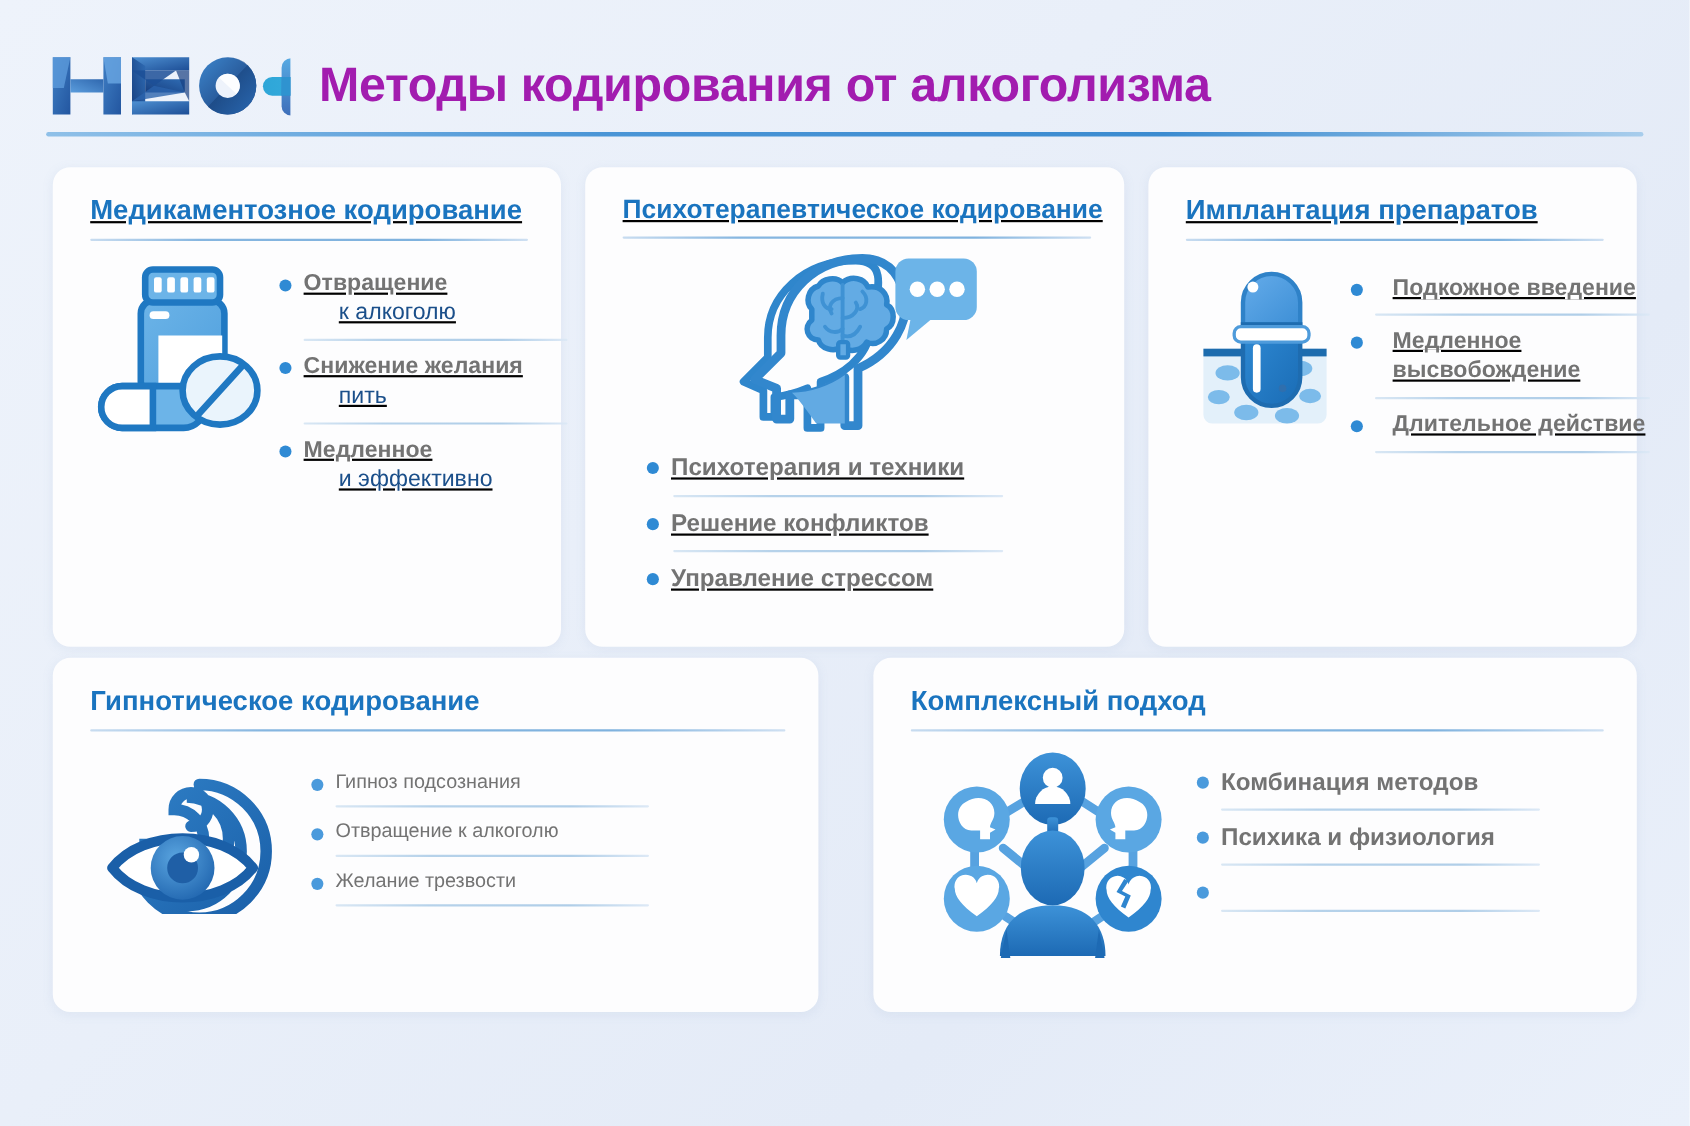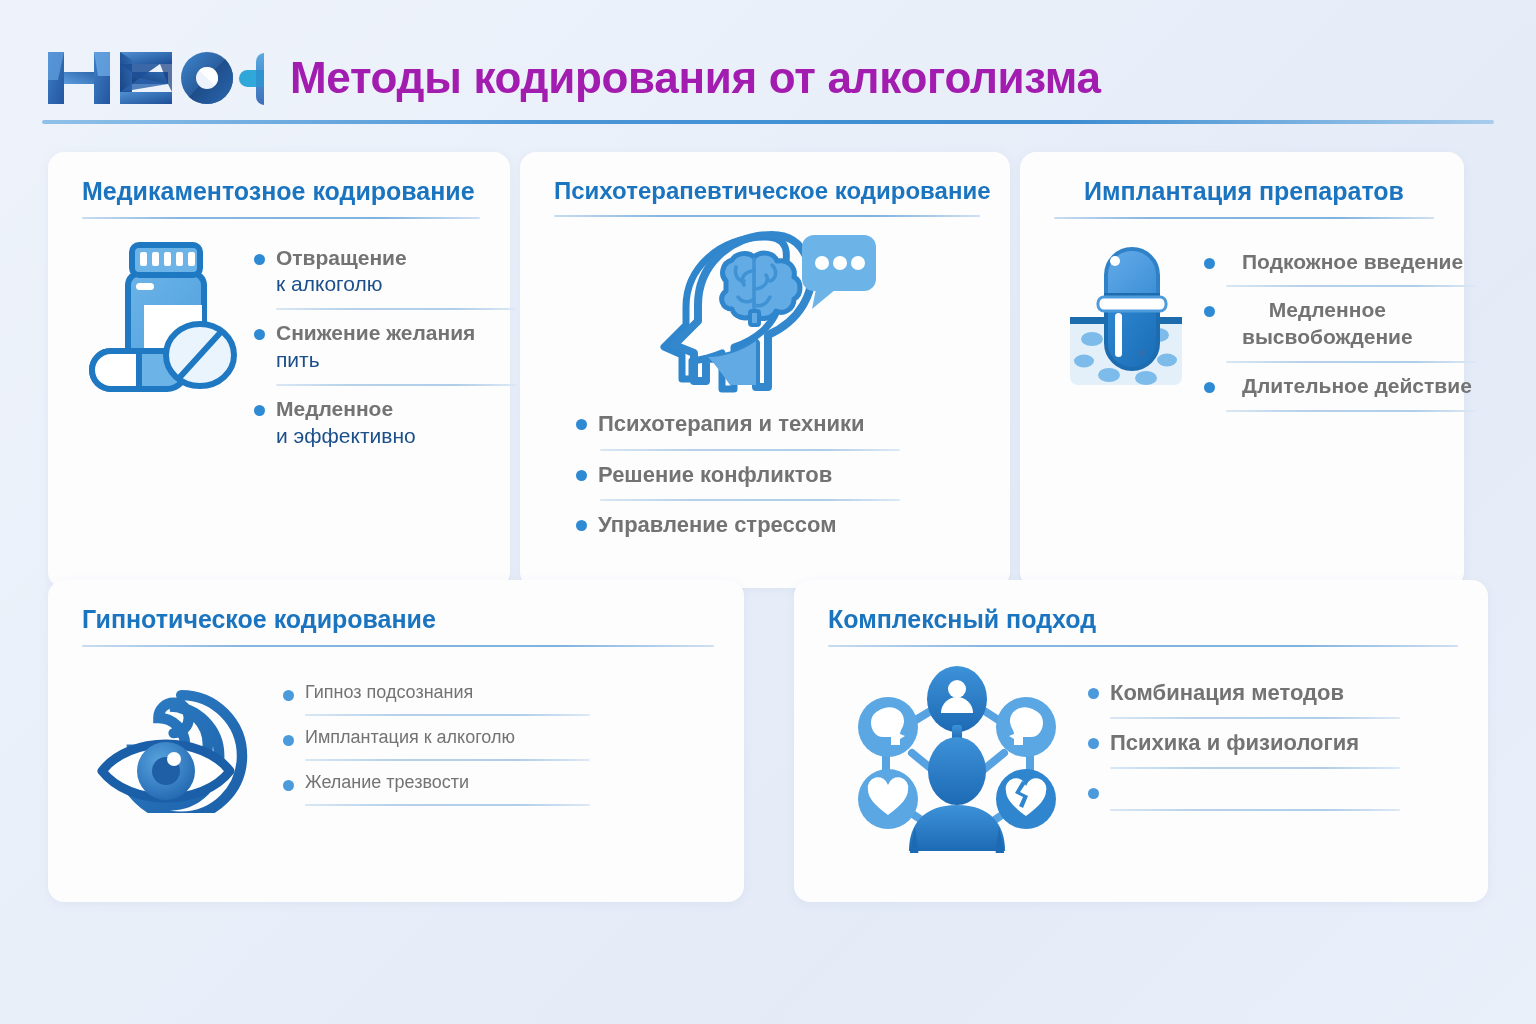--- a/index.html
+++ b/index.html
@@ -54,43 +54,44 @@
   }
 
   
   .grid-top {
     position: absolute;
     left: 48px;
     top: 152px;
     width: 1262px;
     height: 436px;
     display: flex;
-    gap: 10px;
+    gap: 22px;
+    text-decoration: underline;
   }
   .grid-bottom {
     position: absolute;
     left: 48px;
-    top: 580px;
+    top: 598px;
     width: 1440px;
     height: 322px;
     display: flex;
     gap: 22px;
   }
 
   .card {
     background: #fdfdfe;
     border-radius: 16px;
     box-shadow: 0 2px 10px rgba(120, 150, 190, 0.10);
     padding: 26px 30px 20px 34px;
     box-sizing: border-box;
     position: relative;
   }
   .card-1 { width: 462px; }
   .card-2 { width: 490px; }
-  .card-3 { width: 444px; text-align: center; }
+  .card-3 { width: 444px; }
   .card-4 { width: 710px; }
   .card-5 { width: 708px; margin-left: 28px; }
 
   .card-title {
     font-size: 25px;
     font-weight: bold;
     color: #1a74bf;
     line-height: 1.1;
     white-space: nowrap;
   }
@@ -133,20 +134,21 @@
     font-size: 21px;
     font-weight: bold;
     color: #737373;
     white-space: nowrap;
   }
   .bsub {
     font-size: 21px;
     font-weight: normal;
     color: #1b4f8a;
     white-space: nowrap;
+    margin-left: 32px;
   }
   .sep {
     height: 2px;
     background: linear-gradient(90deg, #d9e7f4 0%, #b6d2ea 30%, #b0cee8 75%, #dde9f6 100%);
     margin: 10px 0 10px 22px;
     border-radius: 1px;
   }
 
   
   .card-1 .bullets { padding-left: 12px; padding-top: 10px; }
@@ -501,21 +503,21 @@
             <div class="btext">
                 <div class="bmain">Гипноз подсознания</div>
               </div>
           </div>
         </div>
         <div class="sep"></div>
         <div class="bullet-item">
           <div class="bullet-row">
             <div class="dot light"></div>
             <div class="btext">
-                <div class="bmain">Имплантация к алкоголю</div>
+                <div class="bmain">Отвращение к алкоголю</div>
               </div>
           </div>
         </div>
         <div class="sep"></div>
         <div class="bullet-item">
           <div class="bullet-row">
             <div class="dot light"></div>
             <div class="btext">
                 <div class="bmain">Желание трезвости</div>
               </div>

